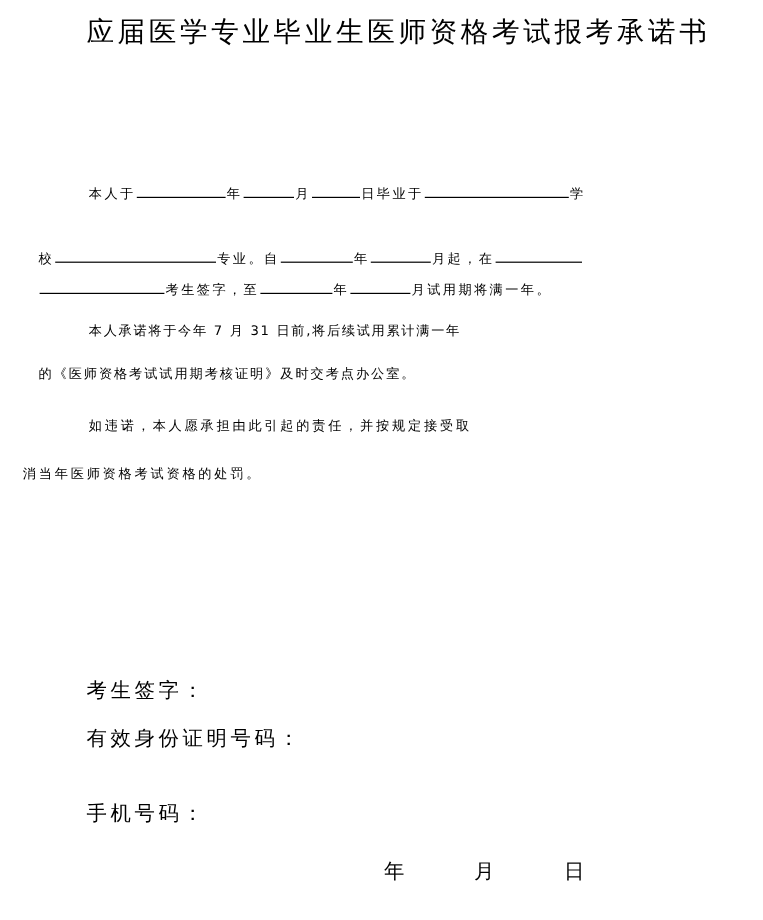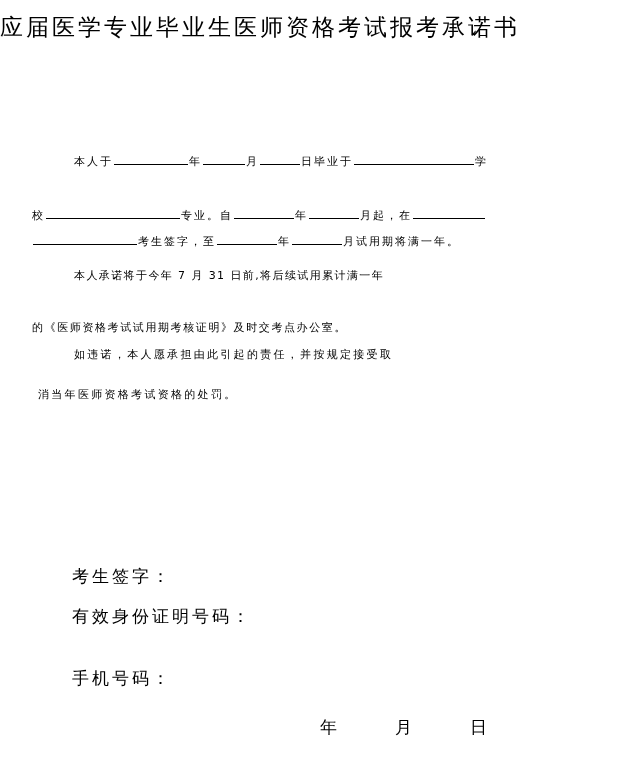--- a/index.html
+++ b/index.html
@@ -3,21 +3,21 @@
 <meta charset="utf-8">
 <style>
   html, body { margin: 0; padding: 0; background: #ffffff; }
   body {
     width: 636px; height: 767px; position: relative; overflow: hidden;
     font-family: "DejaVu Sans", "Liberation Sans", sans-serif;
     color: #000;
   }
   .title {
     position: absolute; left: 0; top: 10px; width: 592px;
-    text-align: left; font-size: 23px; letter-spacing: 3px;
+    text-align: right; font-size: 23px; letter-spacing: 3px;
     line-height: 34px; white-space: nowrap;
   }
   .line {
     position: absolute; font-size: 11px; line-height: 24px;
     white-space: nowrap; letter-spacing: 2px;
   }
   .blank {
     display: inline-block; border-bottom: 1px solid #000;
     height: 18px; vertical-align: baseline; margin: 0 1px;
   }
@@ -35,24 +35,24 @@
 
 <div class="line" style="left:32px; top:200px;">
   <span>校</span><span class="blank" style="width:134px;"></span><span>专业。自</span><span class="blank" style="width:60px;"></span><span>年</span><span class="blank" style="width:50px;"></span><span>月起，在</span><span class="blank" style="width:72px;"></span>
 </div>
 
 <div class="line" style="left:32px; top:226px;">
   <span class="blank" style="width:104px;"></span><span>考生签字，至</span><span class="blank" style="width:60px;"></span><span>年</span><span class="blank" style="width:50px;"></span><span>月试用期将满一年。</span>
 </div>
 
 <div class="line" style="left:74px; top:264px; letter-spacing:1.4px;">本人承诺将于今年 7 月 31 日前,将后续试用累计满一年</div>
-<div class="line" style="left:32px; top:316px; letter-spacing:1.6px;">的《医师资格考试试用期考核证明》及时交考点办公室。</div>
+<div class="line" style="left:32px; top:300px; letter-spacing:1.6px;">的《医师资格考试试用期考核证明》及时交考点办公室。</div>
 
 <div class="line" style="left:74px; top:343px; letter-spacing:2.3px;">如违诺，本人愿承担由此引起的责任，并按规定接受取</div>
-<div class="line" style="left:38px; top:383px; letter-spacing:2.3px;">消当年医师资格考试资格的处罚。</div>
+<div class="line" style="left:19px; top:383px; letter-spacing:2.3px;">消当年医师资格考试资格的处罚。</div>
 
 <div class="sig" style="left:72px; top:564px;">考生签字：</div>
 <div class="sig" style="left:72px; top:604px;">有效身份证明号码：</div>
 <div class="sig" style="left:72px; top:666px;">手机号码：</div>
 
 <div class="date-part" style="left:320px; top:715px;">年</div>
 <div class="date-part" style="left:395px; top:715px;">月</div>
 <div class="date-part" style="left:470px; top:715px;">日</div>
 
 </body></html>

